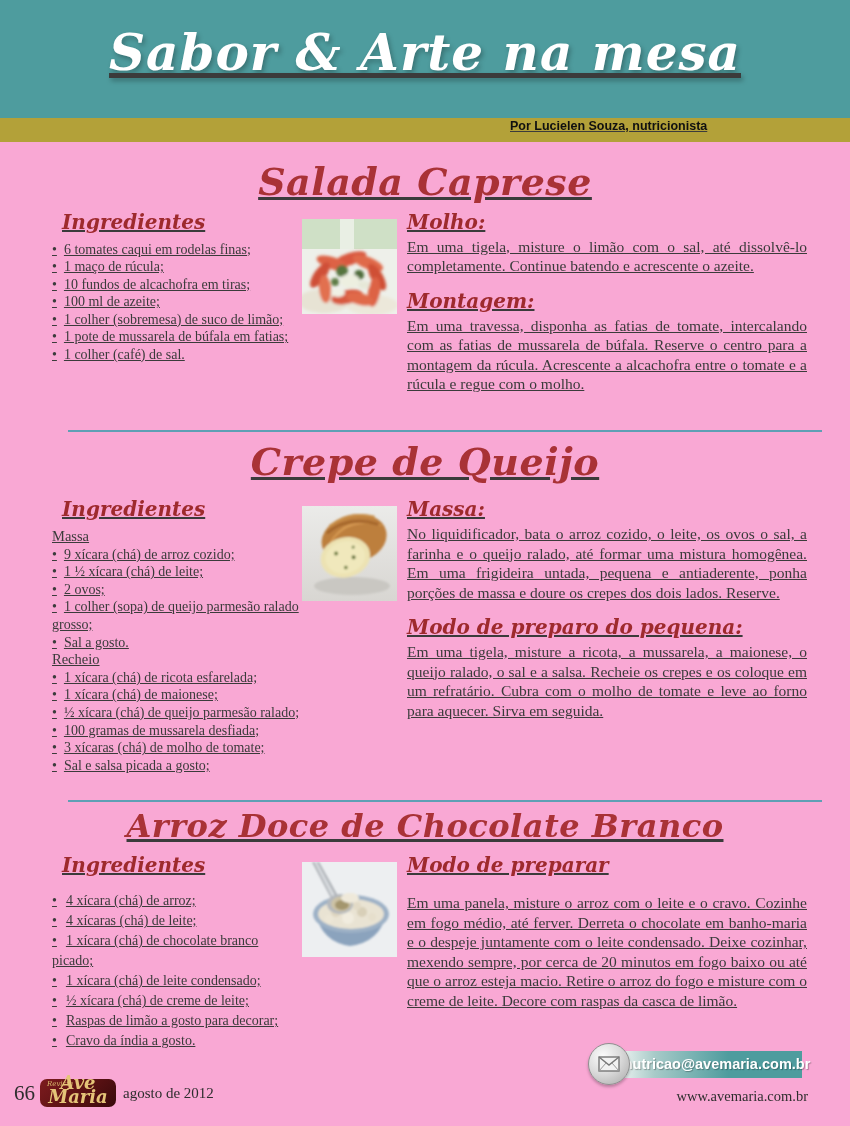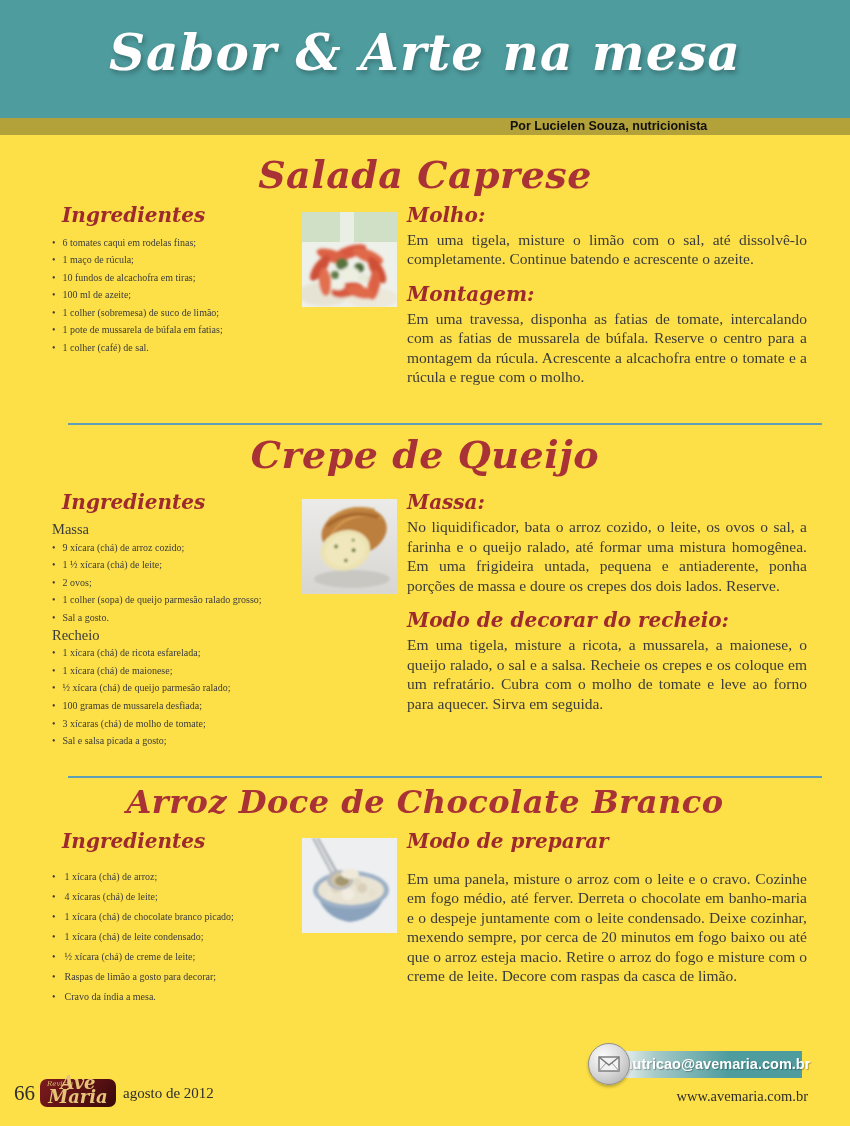--- a/index.html
+++ b/index.html
@@ -1,30 +1,30 @@
 <!DOCTYPE html>
 <html><head>
 <meta charset="utf-8">
 <style>
   html,body { margin:0; padding:0; background:#ffffff; }
   .page {
     position:relative; width:850px; height:1126px; margin:0 auto;
-    background:#fde047; overflow:hidden;
-    font-family:"Liberation Serif", serif; color:#3b3b3b;
+    background:#f9a8d4; overflow:hidden;
+    font-family:"Liberation Serif", serif; color:#3b3b3b;text-decoration:underline;
   }
 
   
   .masthead { height:118px; background:#4e9c9e; }
   .masthead-title {
     margin:0; padding-top:20px; text-align:center;
     font-family:"DejaVu Serif", serif; font-style:italic; font-weight:bold;
     font-size:50px; line-height:1.3; color:#ffffff; letter-spacing:1px;
     text-shadow:2px 3px 5px rgba(0,0,0,0.28);
   }
-  .byline-bar { height:17px; background:#b3a139; }
+  .byline-bar { height:24px; background:#b3a139; }
   .byline-text {
     display:block; margin-left:510px;
     font-family:"Liberation Sans", sans-serif; font-weight:bold;
     font-size:12.5px; line-height:17px; color:#101010;
   }
 
   
   .recipe-title {
     margin:0; text-align:center;
     font-family:"DejaVu Serif", serif; font-style:italic; font-weight:bold;
@@ -44,21 +44,21 @@
   }
   .step-heading { margin:0 0 3px 0; }
   .step-text {
     margin:0 0 14px 0; font-size:15.5px; line-height:19.5px;
     text-align:justify; color:#3b3b3b;
   }
 
   .group-label { font-size:14.5px; line-height:17.6px; margin:0; color:#3b3b3b; }
   .ingredient-list {
     list-style:none; margin:0; padding:0;
-    font-size:10px; line-height:17.6px; color:#3b3b3b;
+    font-size:14px; line-height:17.6px; color:#3b3b3b;
   }
   .ingredient-list li::before { content:"\2022"; margin-right:7px; color:#3b3b3b; }
   .ingredient-list.spaced { line-height:20px; }
   .ingredient-list.spaced li::before { margin-right:9px; }
 
   .photo { width:95px; height:95px; margin-top:8px; overflow:hidden; }
   .photo svg { display:block; }
 
   .divider {
     border:none; border-top:2px solid #5f9fb5;
@@ -238,41 +238,41 @@
                 <circle cx="40" cy="60" r="1.8" fill="#6a7a3a"></circle>
                 <circle cx="52" cy="42" r="1.5" fill="#75844a"></circle>
               </g>
             </g>
           </svg>
         </div>
       </div>
       <div class="col-steps">
         <h3 class="red-heading step-heading">Massa:</h3>
         <p class="step-text">No liquidificador, bata o arroz cozido, o leite, os ovos o sal, a farinha e o queijo ralado, até formar uma mistura homogênea. Em uma frigideira untada, pequena e antiaderente, ponha porções de massa e doure os crepes dos dois lados. Reserve.</p>
-        <h3 class="red-heading step-heading">Modo de decorar do recheio:</h3>
+        <h3 class="red-heading step-heading">Modo de preparo do pequena:</h3>
         <p class="step-text">Em uma tigela, misture a ricota, a mussarela, a maionese, o queijo ralado, o sal e a salsa. Recheie os crepes e os coloque em um refratário. Cubra com o molho de tomate e leve ao forno para aquecer. Sirva em seguida.</p>
       </div>
     </div>
   </section>
 
   <hr class="divider hr2">
 
   <section>
     <h2 class="recipe-title small s3-title">Arroz Doce de Chocolate Branco</h2>
     <div class="recipe-body s3-body">
       <div class="col-ing">
         <h3 class="red-heading" style="margin-bottom:14px;">Ingredientes</h3>
         <ul class="ingredient-list spaced">
-          <li>1 xícara (chá) de arroz;</li>
+          <li>4 xícara (chá) de arroz;</li>
           <li>4 xícaras (chá) de leite;</li>
           <li>1 xícara (chá) de chocolate branco picado;</li>
           <li>1 xícara (chá) de leite condensado;</li>
           <li>½ xícara (chá) de creme de leite;</li>
           <li>Raspas de limão a gosto para decorar;</li>
-          <li>Cravo da índia a mesa.</li>
+          <li>Cravo da índia a gosto.</li>
         </ul>
       </div>
       <div class="col-photo">
         <div class="photo">
           <svg width="95" height="95" viewBox="0 0 95 95" xmlns="http://www.w3.org/2000/svg">
             <defs>
                 <filter id="soft3" x="-10%" y="-10%" width="120%" height="120%">
                   <feGaussianBlur stdDeviation="1.0"></feGaussianBlur>
                 </filter>
               </defs>

